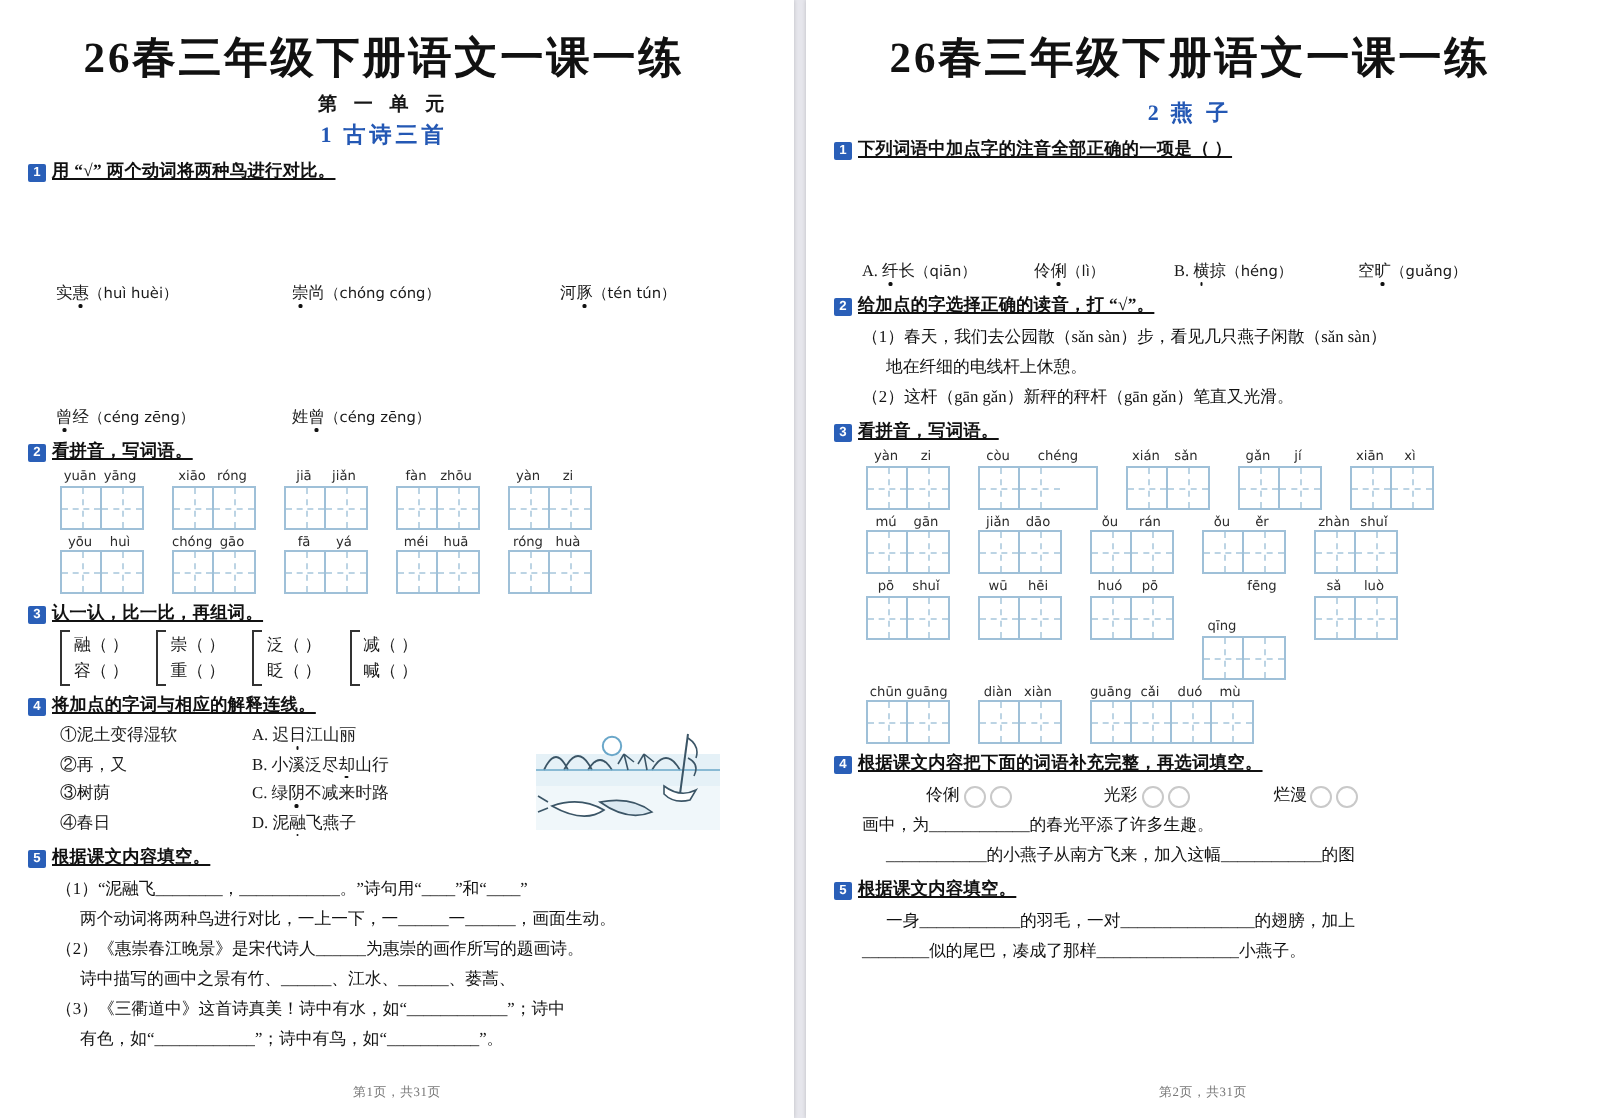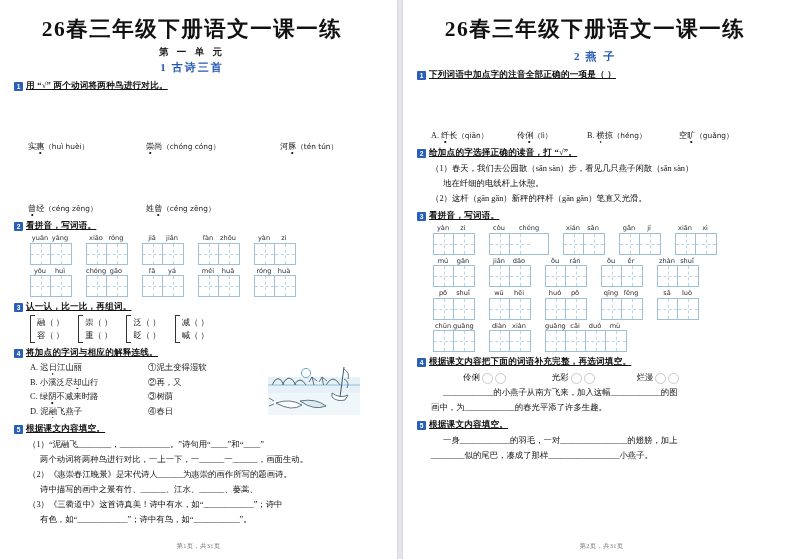--- a/index.html
+++ b/index.html
@@ -304,31 +304,31 @@
             </div>
           </div>
       </div>
 
       <div class="ex">
         <div class="exhead">
           <span class="badge">4</span>
           <span class="extext">将加点的字词与相应的解释连线。</span>
         </div>
         <div class="match">
+          <div class="mcol right">
+            <div>①泥土变得湿软</div>
+            <div>②再，又</div>
+            <div>③树荫</div>
+            <div>④春日</div>
+          </div>
           <div class="mcol left">
             <div>A. 迟<span class="dot">日</span>江山丽</div>
             <div>B. 小溪泛尽<span class="dot">却</span>山行</div>
             <div>C. 绿<span class="dot">阴</span>不减来时路</div>
             <div>D. 泥<span class="dot">融</span>飞燕子</div>
-          </div>
-          <div class="mcol right">
-            <div>①泥土变得湿软</div>
-            <div>②再，又</div>
-            <div>③树荫</div>
-            <div>④春日</div>
           </div>
           <svg class="pic" viewBox="0 0 96 58">
             <rect x="2" y="14" width="92" height="16" fill="#dcecf4" opacity=".75"></rect>
             <rect x="2" y="30" width="92" height="22" fill="#e9f3f8" opacity=".7"></rect>
             <circle cx="40" cy="10" r="4.6" fill="none" stroke="#6aa7c9" stroke-width="1"></circle>
             <path d="M6 22 Q12 9 18 22" fill="none" stroke="#3b5566" stroke-width=".9"></path>
             <path d="M16 22 Q23 8 30 22" fill="none" stroke="#3b5566" stroke-width=".9"></path>
             <path d="M28 22 Q34 12 40 22" fill="none" stroke="#3b5566" stroke-width=".9"></path>
             <path d="M60 22 Q67 10 74 22" fill="none" stroke="#3b5566" stroke-width=".9"></path>
             <path d="M2 22 L94 22" stroke="#6aa7c9" stroke-width=".7"></path>
@@ -526,21 +526,21 @@
                   <span style="width: 20px;">huó</span>
                   <span style="width: 20px;">pō</span>
                 </div>
                 <div class="gbox">
                   <div class="gcell"></div>
                   <div class="gcell"></div>
                 </div>
               </div>
               <div class="gwrap">
                 <div class="glabels">
-                  <span style="width: 20px;">qīng</span>
+                  <span style="width: 20px; margin-top: 20px;">qīng</span>
                   <span style="width: 20px;">fēng</span>
                 </div>
                 <div class="gbox">
                   <div class="gcell"></div>
                   <div class="gcell"></div>
                 </div>
               </div>
               <div class="gwrap">
                 <div class="glabels">
                   <span style="width: 20px;">sǎ</span>
@@ -594,22 +594,22 @@
       <div class="ex">
         <div class="exhead">
           <span class="badge">4</span>
           <span class="extext">根据课文内容把下面的词语补充完整，再选词填空。</span>
         </div>
         <div class="row" style="padding-left:46px;margin-top:2px">
           <span><span>伶俐</span><span class="circ"></span><span class="circ"></span></span>
           <span style="margin-left:44px"><span>光彩</span><span class="circ"></span><span class="circ"></span></span>
           <span style="margin-left:40px"><span>烂漫</span><span class="circ"></span><span class="circ"></span></span>
         </div>
+        <div class="row indent">画中，为____________的春光平添了许多生趣。</div>
         <div class="row indent2">____________的小燕子从南方飞来，加入这幅____________的图</div>
-        <div class="row indent">画中，为____________的春光平添了许多生趣。</div>
       </div>
 
       <div class="ex">
         <div class="exhead">
           <span class="badge">5</span>
           <span class="extext">根据课文内容填空。</span>
         </div>
         <div class="row indent2">一身____________的羽毛，一对________________的翅膀，加上</div>
         <div class="row indent">________似的尾巴，凑成了那样_________________小燕子。</div>
       </div>

